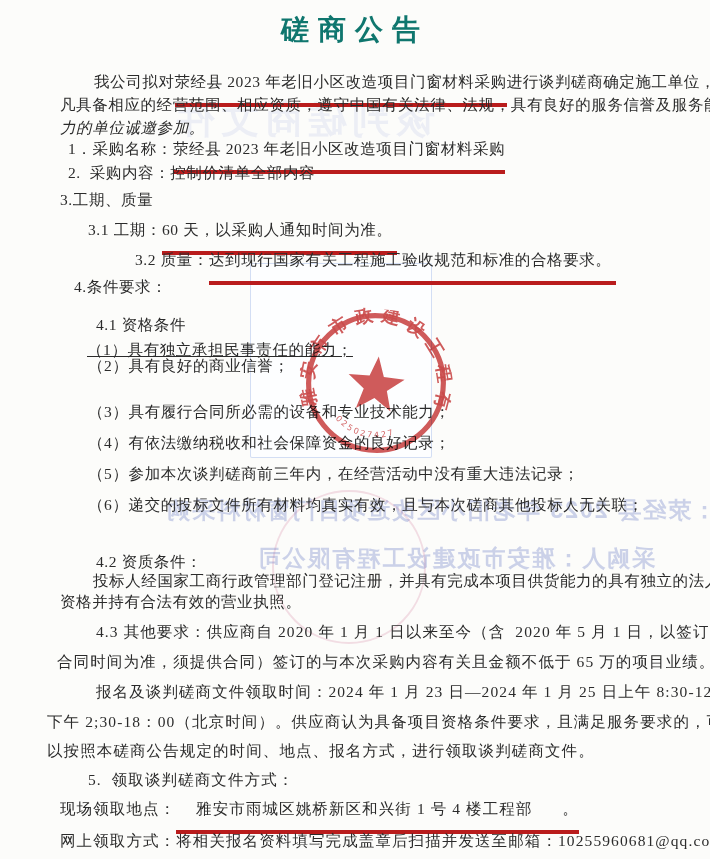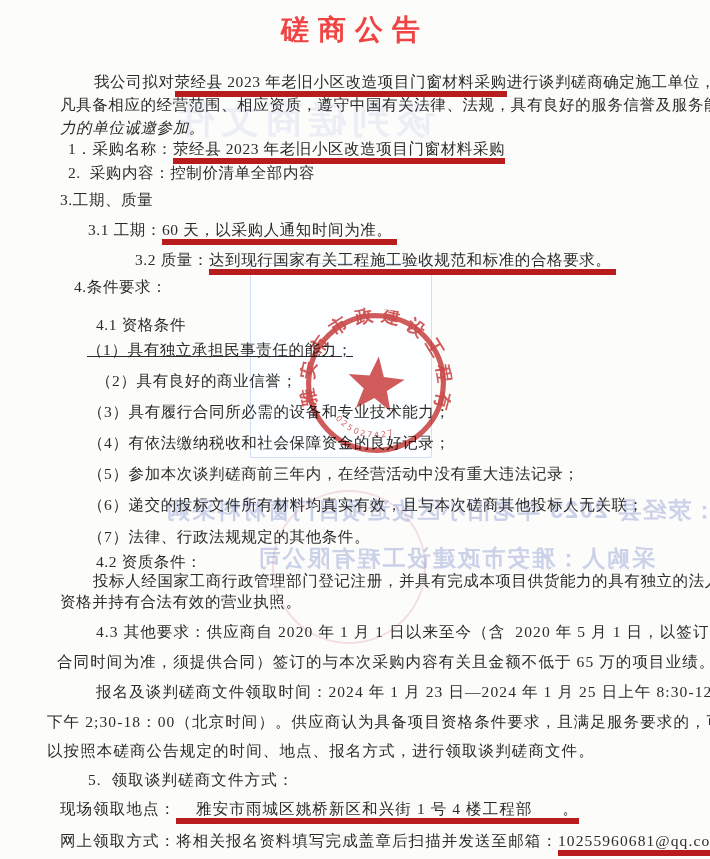--- a/index.html
+++ b/index.html
@@ -4,25 +4,25 @@
 <style>
   html,body{margin:0;padding:0;background:#e8e8e8;}
   .page{
     position:relative; width:710px; height:859px; overflow:hidden;
     background:#fcfcfa;
     font-family:"Liberation Serif","DejaVu Serif",serif;
     color:#2b2b2b;
   }
   .line{ position:absolute; white-space:pre; font-size:15.5px; letter-spacing:0.6px; z-index:2; }
   .lower{ letter-spacing:1.1px; }
-  .u{ border-bottom:6px solid #b91c1c; padding-bottom:1px; }
+  .u{ border-bottom:4px solid #b91c1c; padding-bottom:13px; }
   .title{
     position:absolute; top:11px; left:0; width:710px; text-align:center;
     font-family:"Liberation Sans","DejaVu Sans",sans-serif;
-    font-size:28px; font-weight:700; letter-spacing:9px; color:#ef4444; z-index:2;
+    font-size:28px; font-weight:700; letter-spacing:9px; color:#0f766e; z-index:2;
   }
   
   .ghost{ position:absolute; z-index:1; pointer-events:none;
           font-family:"Liberation Sans","DejaVu Sans",sans-serif; font-weight:700; }
   .ghost-box{
     left:250px; top:263px; width:180px; height:193px;
     border:1px solid rgba(160,185,230,0.45); background:rgba(253,254,255,0.85);
     border-radius:2px;
   }
   .ghost-circle{
@@ -60,26 +60,25 @@
 
   <div class="line" style="left:68px; top:139px;text-align:right;"><span>1．采购名称：</span><span class="u">荥经县 2023 年老旧小区改造项目门窗材料采购</span></div>
   <div class="line" style="left:68px; top:163px;">2.  采购内容：控制价清单全部内容</div>
   <div class="line" style="left:60px; top:190px;">3.工期、质量</div>
   <div class="line" style="left:88px; top:220px;"><span>3.1 工期：</span><span class="u">60 天，以采购人通知时间为准。 </span></div>
   <div class="line" style="left:88px; top:250px;margin-left:47px;"><span>3.2 质量：</span><span class="u">达到现行国家有关工程施工验收规范和标准的合格要求。 </span></div>
   <div class="line" style="left:74px; top:277px;">4.条件要求：</div>
   <div class="line" style="left:96px; top:315px;">4.1 资格条件</div>
 
   <div class="line" style="left:87px; top:340px;text-decoration:underline;">（1）具有独立承担民事责任的能力；</div>
-  <div class="line" style="left:88px; top:371px;margin-left:8px;">（2）具有良好的商业信誉；</div>
+  <div class="line" style="left:88px; top:356px;">（2）具有良好的商业信誉；</div>
   <div class="line" style="left:88px; top:402px;">（3）具有履行合同所必需的设备和专业技术能力；</div>
   <div class="line" style="left:88px; top:433px;text-align:right;">（4）有依法缴纳税收和社会保障资金的良好记录；</div>
   <div class="line" style="left:88px; top:464px;">（5）参加本次谈判磋商前三年内，在经营活动中没有重大违法记录；</div>
   <div class="line" style="left:88px; top:495px;">（6）递交的投标文件所有材料均真实有效，且与本次磋商其他投标人无关联；</div>
-  <div class="line" style="left:88px; top:527px;">（7）法律、行政法规规定的其他条件。</div>
 
   <div class="line" style="left:96px; top:552px;">4.2 资质条件：</div>
   <div class="line" style="left:93px; top:571px;">投标人经国家工商行政管理部门登记注册，并具有完成本项目供货能力的具有独立的法人</div>
   <div class="line" style="left:60px; top:592px;">资格并持有合法有效的营业执照。</div>
 
   <div class="line lower" style="left:96px; top:622px;">4.3 其他要求：供应商自 2020 年 1 月 1 日以来至今（含  2020 年 5 月 1 日，以签订</div>
   <div class="line lower" style="left:57px; top:652px;">合同时间为准，须提供合同）签订的与本次采购内容有关且金额不低于 65 万的项目业绩。</div>
 
   <div class="line lower" style="left:96px; top:682px;">报名及谈判磋商文件领取时间：2024 年 1 月 23 日—2024 年 1 月 25 日上午 8:30-12：00；</div>
   <div class="line lower" style="left:47px; top:712px;">下午 2;30-18：00（北京时间）。供应商认为具备项目资格条件要求，且满足服务要求的，可</div>

